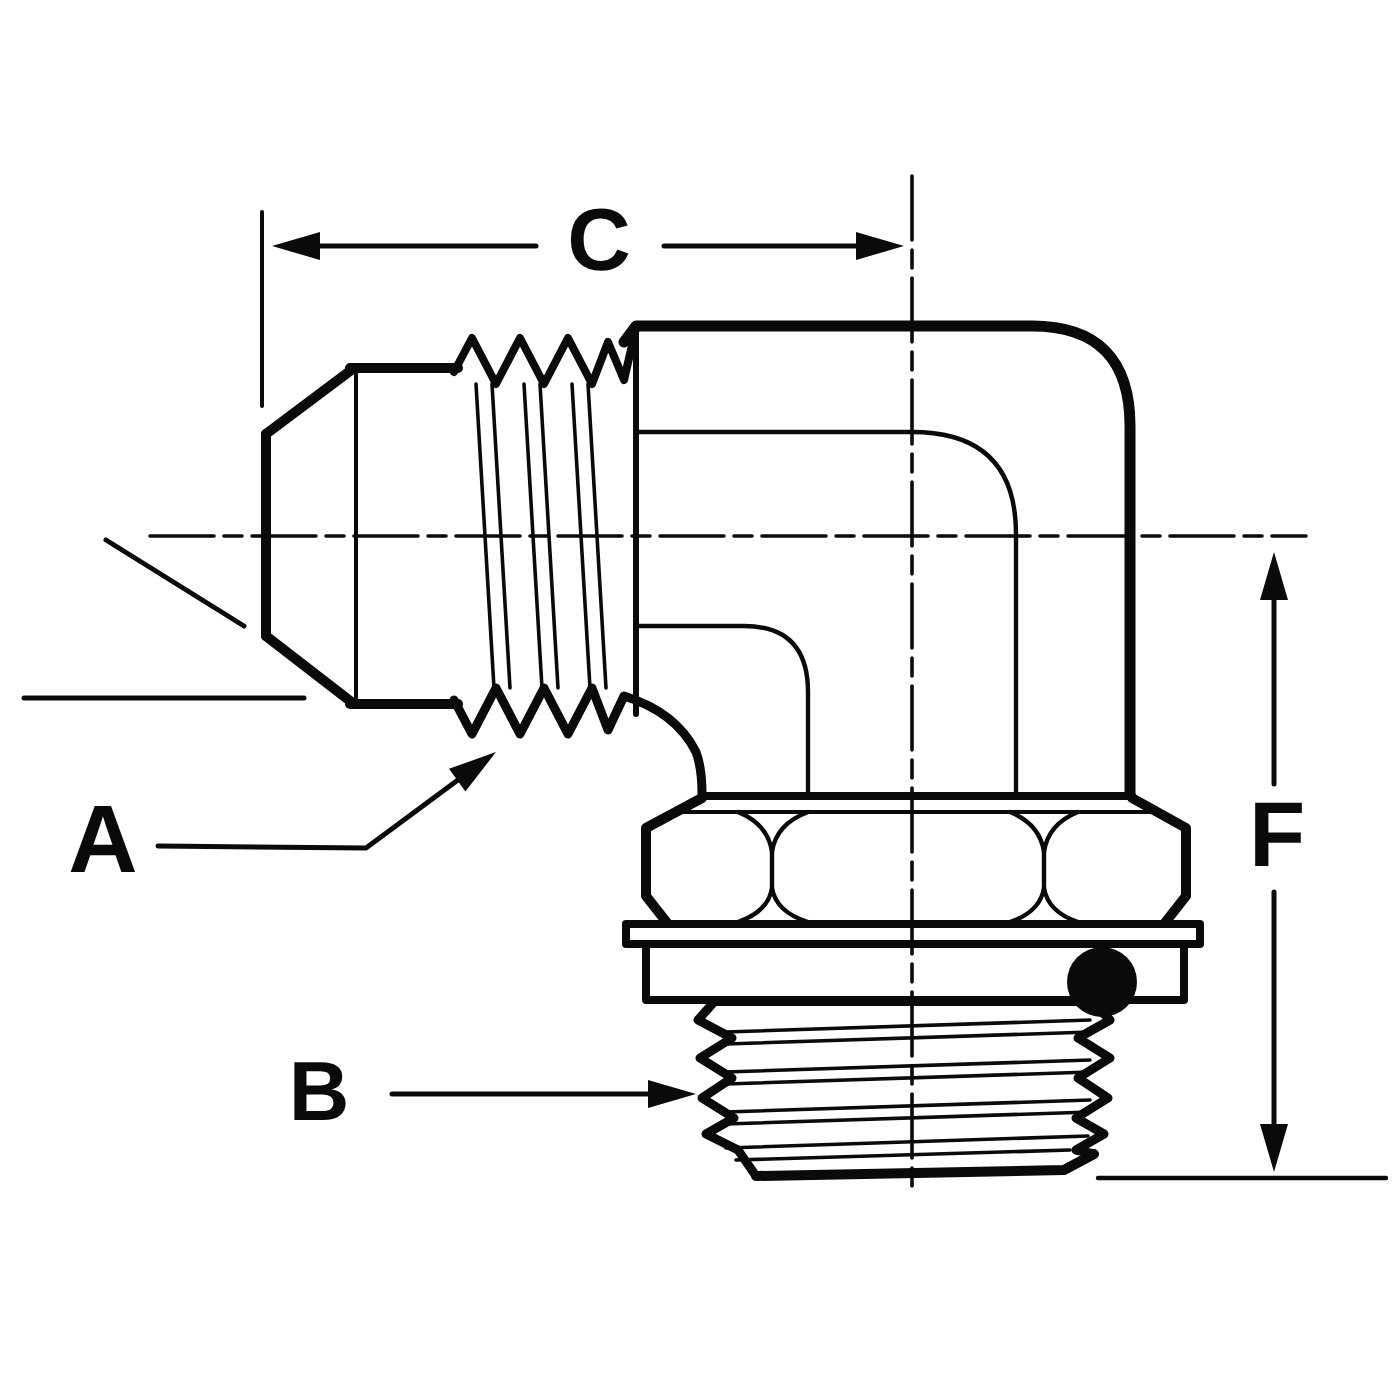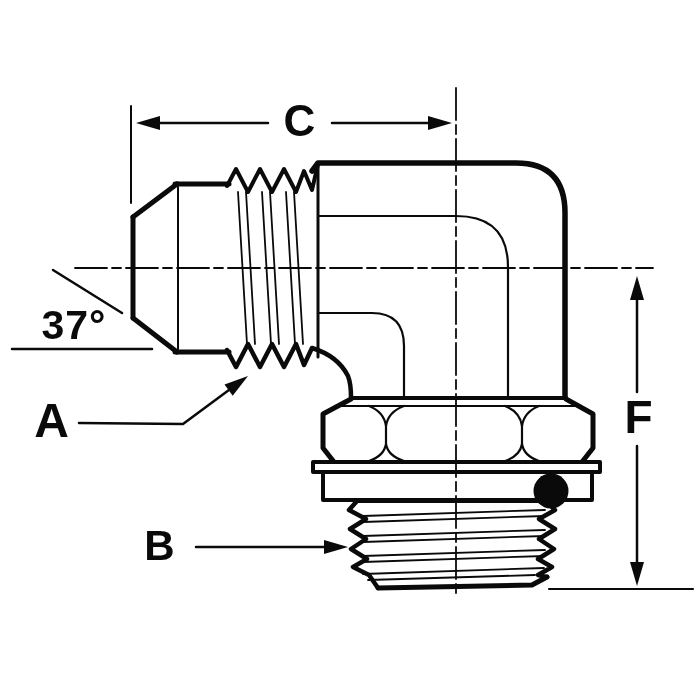--- a/index.html
+++ b/index.html
@@ -124,17 +124,16 @@
       <polygon points="248,376 232.7,395.8 224.5,384.4" fill="#0a0a0a" stroke="none"></polygon>
     </g>
 
     <g>
       <path d="M196,547 L326,547" stroke-width="2.5"></path>
       <polygon points="348,547 324,540 324,554" fill="#0a0a0a" stroke="none"></polygon>
     </g>
   </svg>
 
   <div class="lbl lbl-c">C</div>
-  <div class="lbl lbl-angle">37°</div>
   <div class="lbl lbl-a">A</div>
   <div class="lbl lbl-b">B</div>
   <div class="lbl lbl-f">F</div>
 </div>
 
 </body></html>

